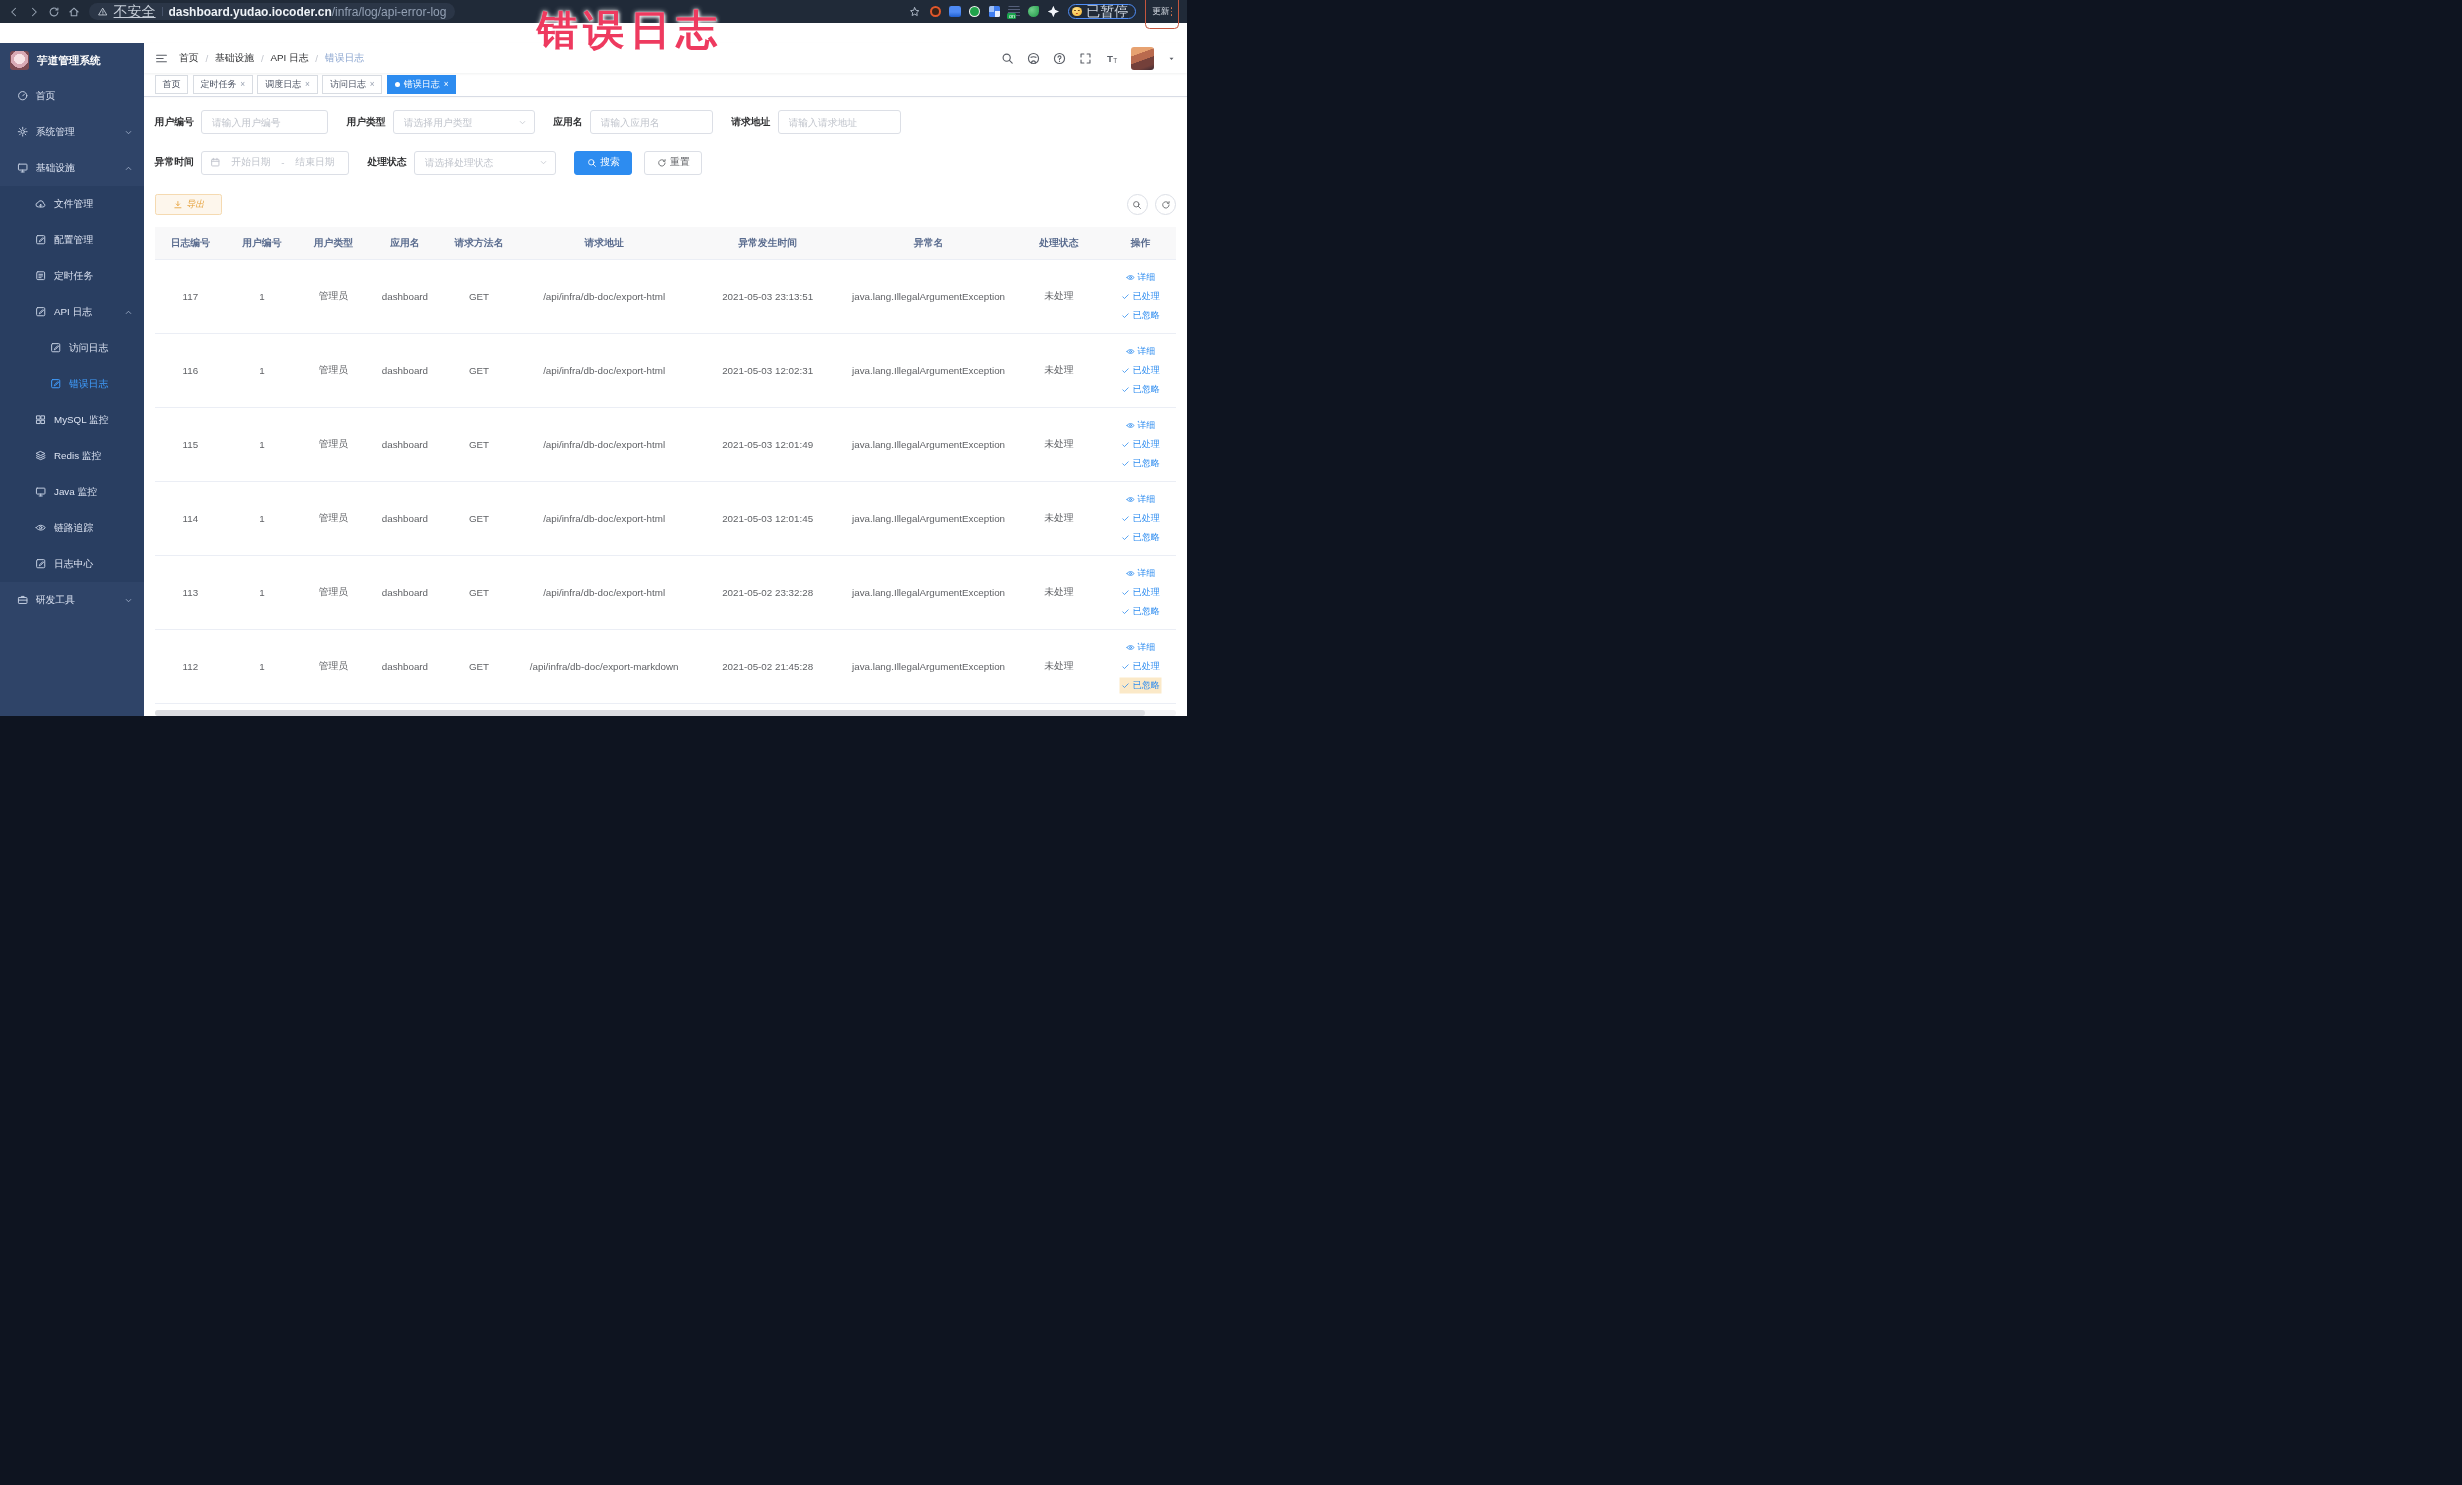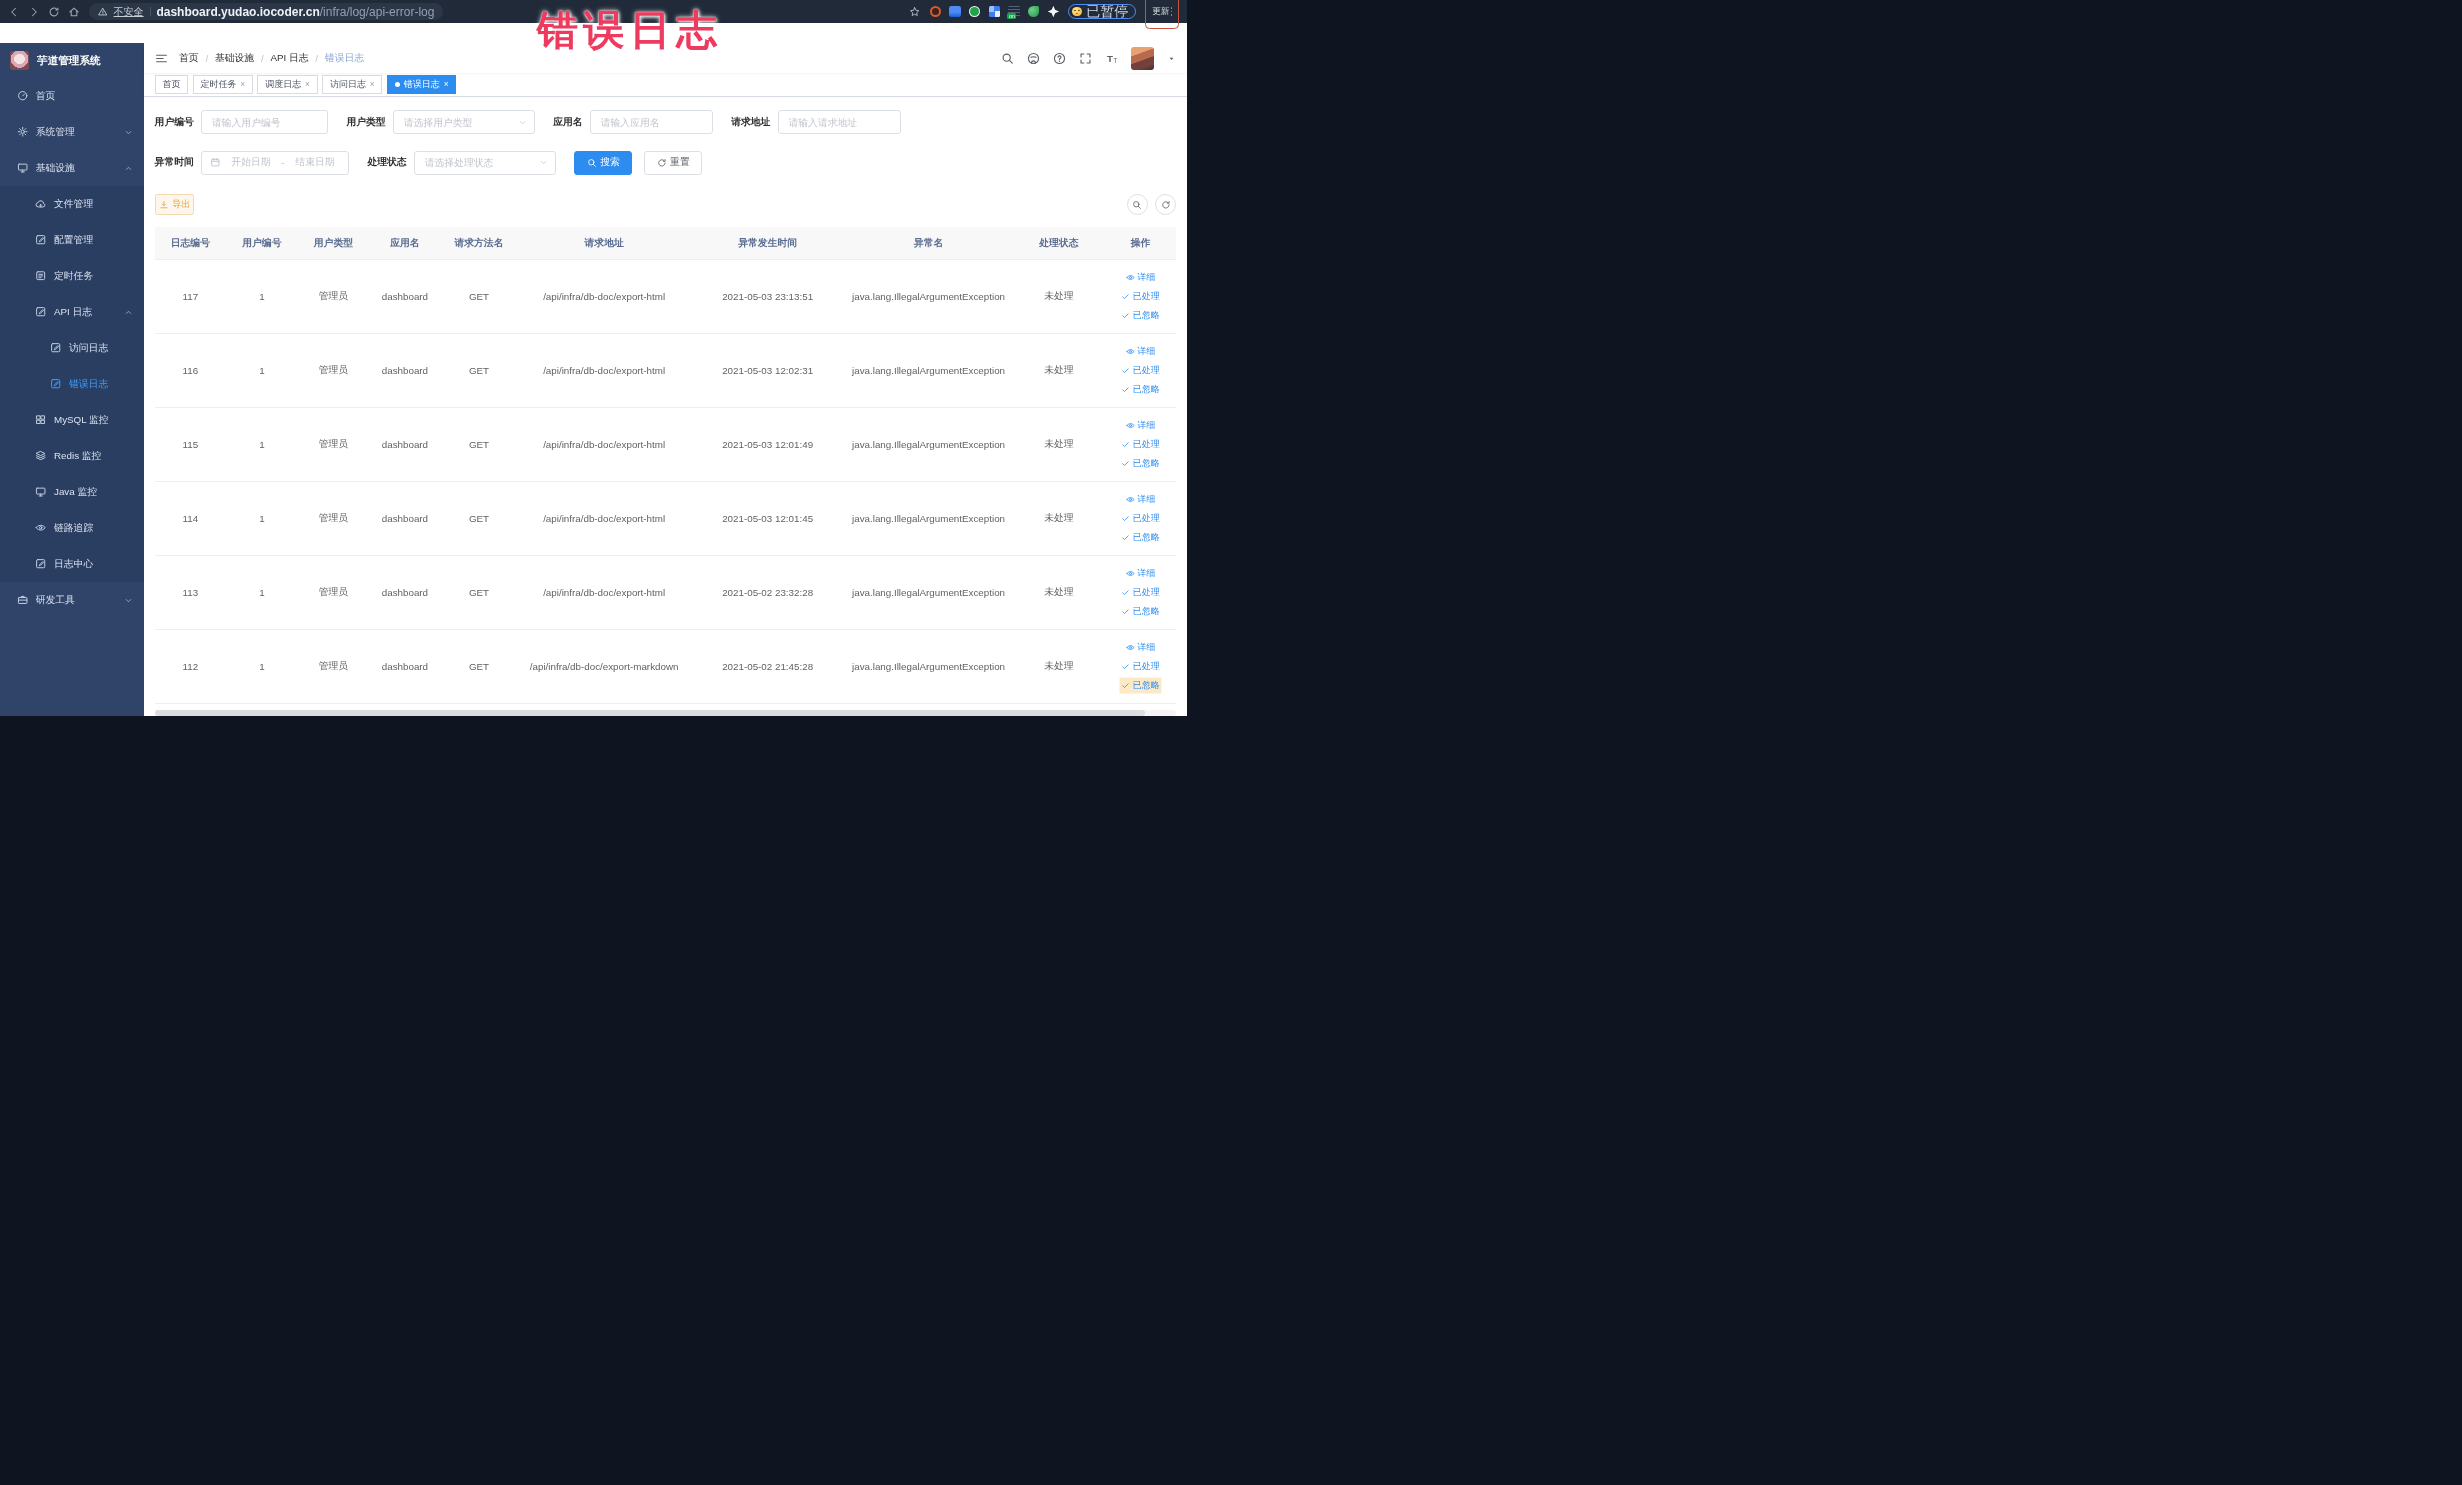--- a/index.html
+++ b/index.html
@@ -4,21 +4,21 @@
 <style>
   * { box-sizing: border-box; }
   body { margin:0; background:#0e1420; font-family:"Liberation Sans","DejaVu Sans",sans-serif; }
   .stage { position:relative; width:1187px; height:716px; overflow:hidden; background:#fff; }
 
   
   .browser-bar { height:23px; background:#202a38; display:flex; align-items:center; padding:0 7.6px; gap:8.3px; }
   .nav-ic { width:12px; height:12px; color:#9aa6b6; flex-shrink:0; cursor:pointer; }
   .url-pill { display:flex; align-items:center; height:16.7px; background:#2b3647; border-radius:9px; padding:0 9px; gap:6px; min-width:333px; }
   .url-pill .warn-ic { width:9.8px; height:9.8px; color:#c9d1dc; }
-  .url-sec { font-size:10px; color:#c6cdd8; white-space:nowrap;text-decoration:underline; }
+  .url-sec { font-size:14px; color:#c6cdd8; white-space:nowrap;text-decoration:underline; }
   .url-div { width:0.8px; height:9.8px; background:#47536a; }
   .url-text { font-size:12px; white-space:nowrap; }
   .url-text .dom { color:#eef2f7; font-weight:bold; }
   .url-text .path { color:#93a0b4; }
   .chrome-right { margin-left:auto; display:flex; align-items:center; gap:9px; }
   .star-ic { width:11.4px; height:11.4px; color:#aab4c2; cursor:pointer; }
   .ext { width:11.4px; height:11.4px; border-radius:50%; position:relative; cursor:pointer; flex-shrink:0; }
   .ext-orange-ring { border:2.3px solid #e2572b; background:#3a2317; }
   .ext-blue-shield { background:linear-gradient(180deg,#4f8bf5 55%,#1f5fd0); border-radius:2.3px; }
   .ext-green-check { background:#f2f6f2; } .ext-green-check::after{ content:""; position:absolute; inset:1.1px; border-radius:50%; background:#21a34b; }
@@ -89,21 +89,21 @@
   .sel-caret { width:9px; height:9px; color:#c0c4cc; flex-shrink:0; }
   .cal-ic { width:10.6px; height:10.6px; color:#c0c4cc; flex-shrink:0; }
   .date-ph { font-size:9.8px; color:#c0c4cc; white-space:nowrap; flex:1; text-align:center; }
   .date-sep { font-size:9.8px; color:#c0c4cc; }
   .w-user { width:127px; } .w-type { width:142px;align-items:center; } .w-app { width:123px; } .w-url { width:123px; }
   .w-date { width:148px; } .w-status { width:142px; }
 
   .btn { height:24px; display:inline-flex; align-items:center; gap:3.8px; padding:0 11.4px; border-radius:3px; font-size:9.8px; cursor:pointer; border:0.8px solid #dcdfe6; background:#fff; color:#606266; white-space:nowrap; }
   .btn .b-ic { width:9.8px; height:9.8px; }
   .btn.primary { background:#2d8cf0; border-color:#2d8cf0; color:#fff; }
-  .btn.warn-plain { background:#fdf6ec; border-color:#f5dab1; color:#e6a23c; height:21px; padding:0 3px; font-size:9px; border-radius:2.3px; }
+  .btn.warn-plain { background:#fdf6ec; border-color:#f5dab1; color:#e6a23c; height:21px; padding:0 17px; font-size:9px; border-radius:2.3px;font-style:italic; }
 
   .toolbar { display:flex; align-items:center; margin-top:19.7px; }
   .tool-circles { margin-left:auto; display:flex; gap:7.6px; }
   .circle-btn { width:21px; height:21px; border-radius:50%; border:0.8px solid #dcdfe6; background:#fff; display:flex; align-items:center; justify-content:center; color:#606266; cursor:pointer; }
   .circle-btn .c-ic { width:9.8px; height:9.8px; }
 
   
   .table-wrap { margin-top:12px; }
   table { width:100%; border-collapse:collapse; table-layout:fixed; }
   thead th { background:#f8f8f9; font-size:9.8px; font-weight:bold; color:#5a6c8f; height:32px; text-align:center; border-bottom:0.8px solid #ebeef5; padding:0 3px; white-space:nowrap; }

